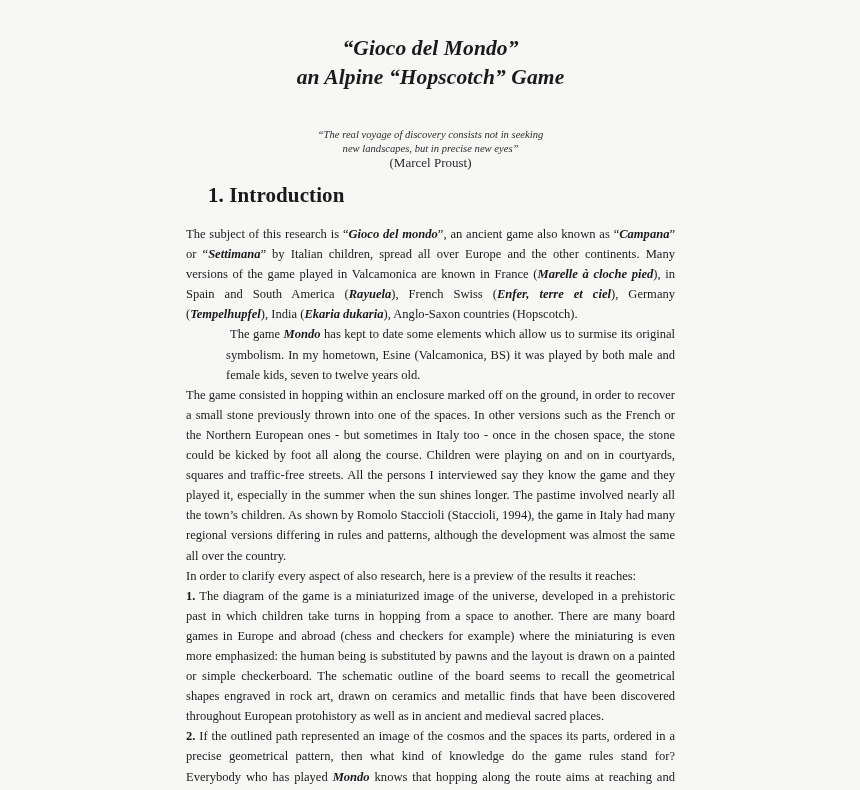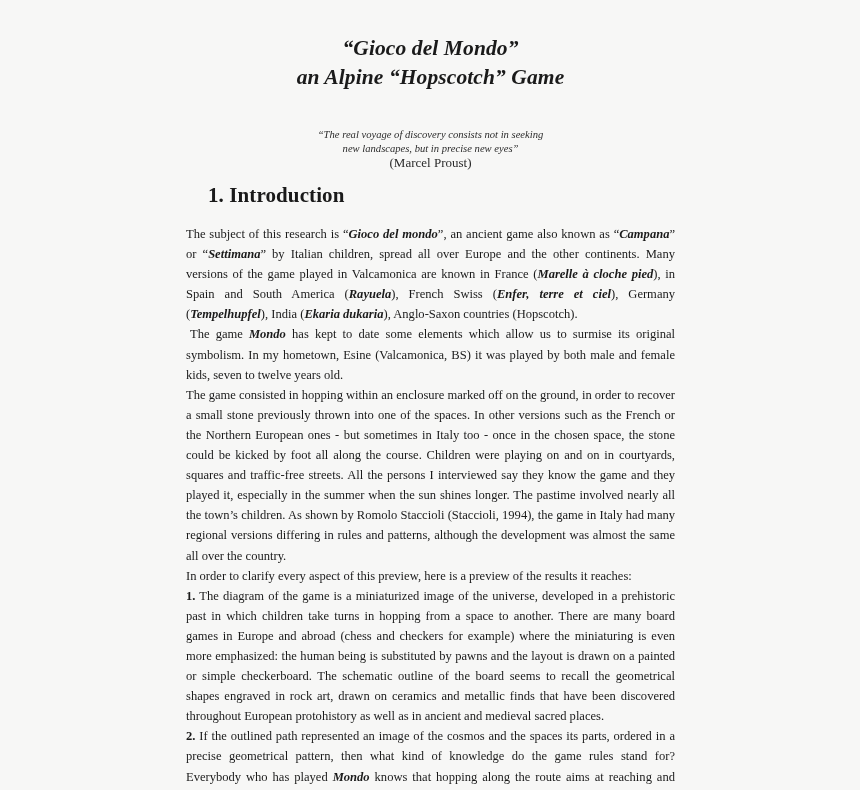--- a/index.html
+++ b/index.html
@@ -79,20 +79,21 @@
     line-height: 20.1px;
     text-align: justify;
     text-justify: inter-word;
   }
   .body-text p {
     margin: 0;
     text-align: justify;
   }
   .body-text p.lead-space {
     text-indent: 4px;
+    margin-left: 40px;
   }
   .body-text i {
     font-style: italic;
     font-weight: bold;
   }
   .body-text b {
     font-weight: bold;
   }
 </style>
 </head>
@@ -115,21 +116,21 @@
     <h1 class="section-heading">1. Introduction</h1>
 
     <div class="body-text">
 
       <p><span>The subject of this research is “</span><i>Gioco del mondo</i><span>”, an ancient game also known as “</span><i>Campana</i><span>” or “</span><i>Settimana</i><span>” by Italian children, spread all over Europe and the other continents. Many versions of the game played in Valcamonica are known in France (</span><i>Marelle à cloche pied</i><span>), in Spain and South America (</span><i>Rayuela</i><span>), French Swiss (</span><i>Enfer, terre et ciel</i><span>), Germany (</span><i>Tempelhupfel</i><span>), India (</span><i>Ekaria dukaria</i><span>), Anglo-Saxon countries (Hopscotch).</span></p>
 
       <p class="lead-space"><span> The game </span><i>Mondo</i><span> has kept to date some elements which allow us to surmise its original symbolism. In my hometown, Esine (Valcamonica, BS) it was played by both male and female kids, seven to twelve years old.</span></p>
 
       <p><span>The game consisted in hopping within an enclosure marked off on the ground, in order to recover a small stone previously thrown into one of the spaces. In other versions such as the French or the Northern European ones - but sometimes  in Italy too - once in the chosen space, the stone could be kicked by foot all along the course. Children were playing on and on in courtyards, squares and traffic-free streets. All the persons I interviewed say they know the game and they played it, especially in the summer when the sun shines longer. The pastime involved nearly all the town’s children. As shown by Romolo Staccioli (Staccioli, 1994), the game in Italy had many regional versions differing in rules and patterns, although the development was almost the same all over the country.</span></p>
 
-      <p><span>In order to  clarify  every aspect of this preview, here is a preview of the results it reaches:</span></p>
+      <p><span>In order to  clarify  every aspect of also research, here is a preview of the results it reaches:</span></p>
 
       <p><b>1.</b><span> The diagram of the game is a miniaturized image of the universe, developed in a prehistoric past in which children take turns in hopping from a space to another. There are many board games in Europe and abroad (chess and checkers for example) where the miniaturing is even more emphasized: the human being is substituted by pawns and the layout is drawn on a painted or simple checkerboard. The schematic outline of the board seems to recall the geometrical shapes engraved in rock art, drawn on ceramics and metallic finds that have been discovered throughout European protohistory as well as in ancient and medieval sacred places.</span></p>
 
       <p><b>2.</b><span> If the outlined path represented an image of the cosmos and the spaces its parts, ordered in a precise geometrical pattern, then what kind of knowledge do the game rules stand for? Everybody who has played </span><i>Mondo</i><span> knows that hopping along the route aims at reaching and recovering back the pebble lying in the spaces. The jump means metaphorically flying from a place of the universe to another, from the earth to the sky, or to the underworld, imitating the acts of ancient priests or shamans during sacred rituals. According to religious historian Jan de Vries (De Vries, 1957) and then R. Caillois, the pebble would represent symbolically the human soul. The soul, gone out of its body, is lost or kidnapped by some spirit which brings it far away through unknown regions of the</span></p>
 
     </div>
   </div>
 </div>
 
 </body></html>

